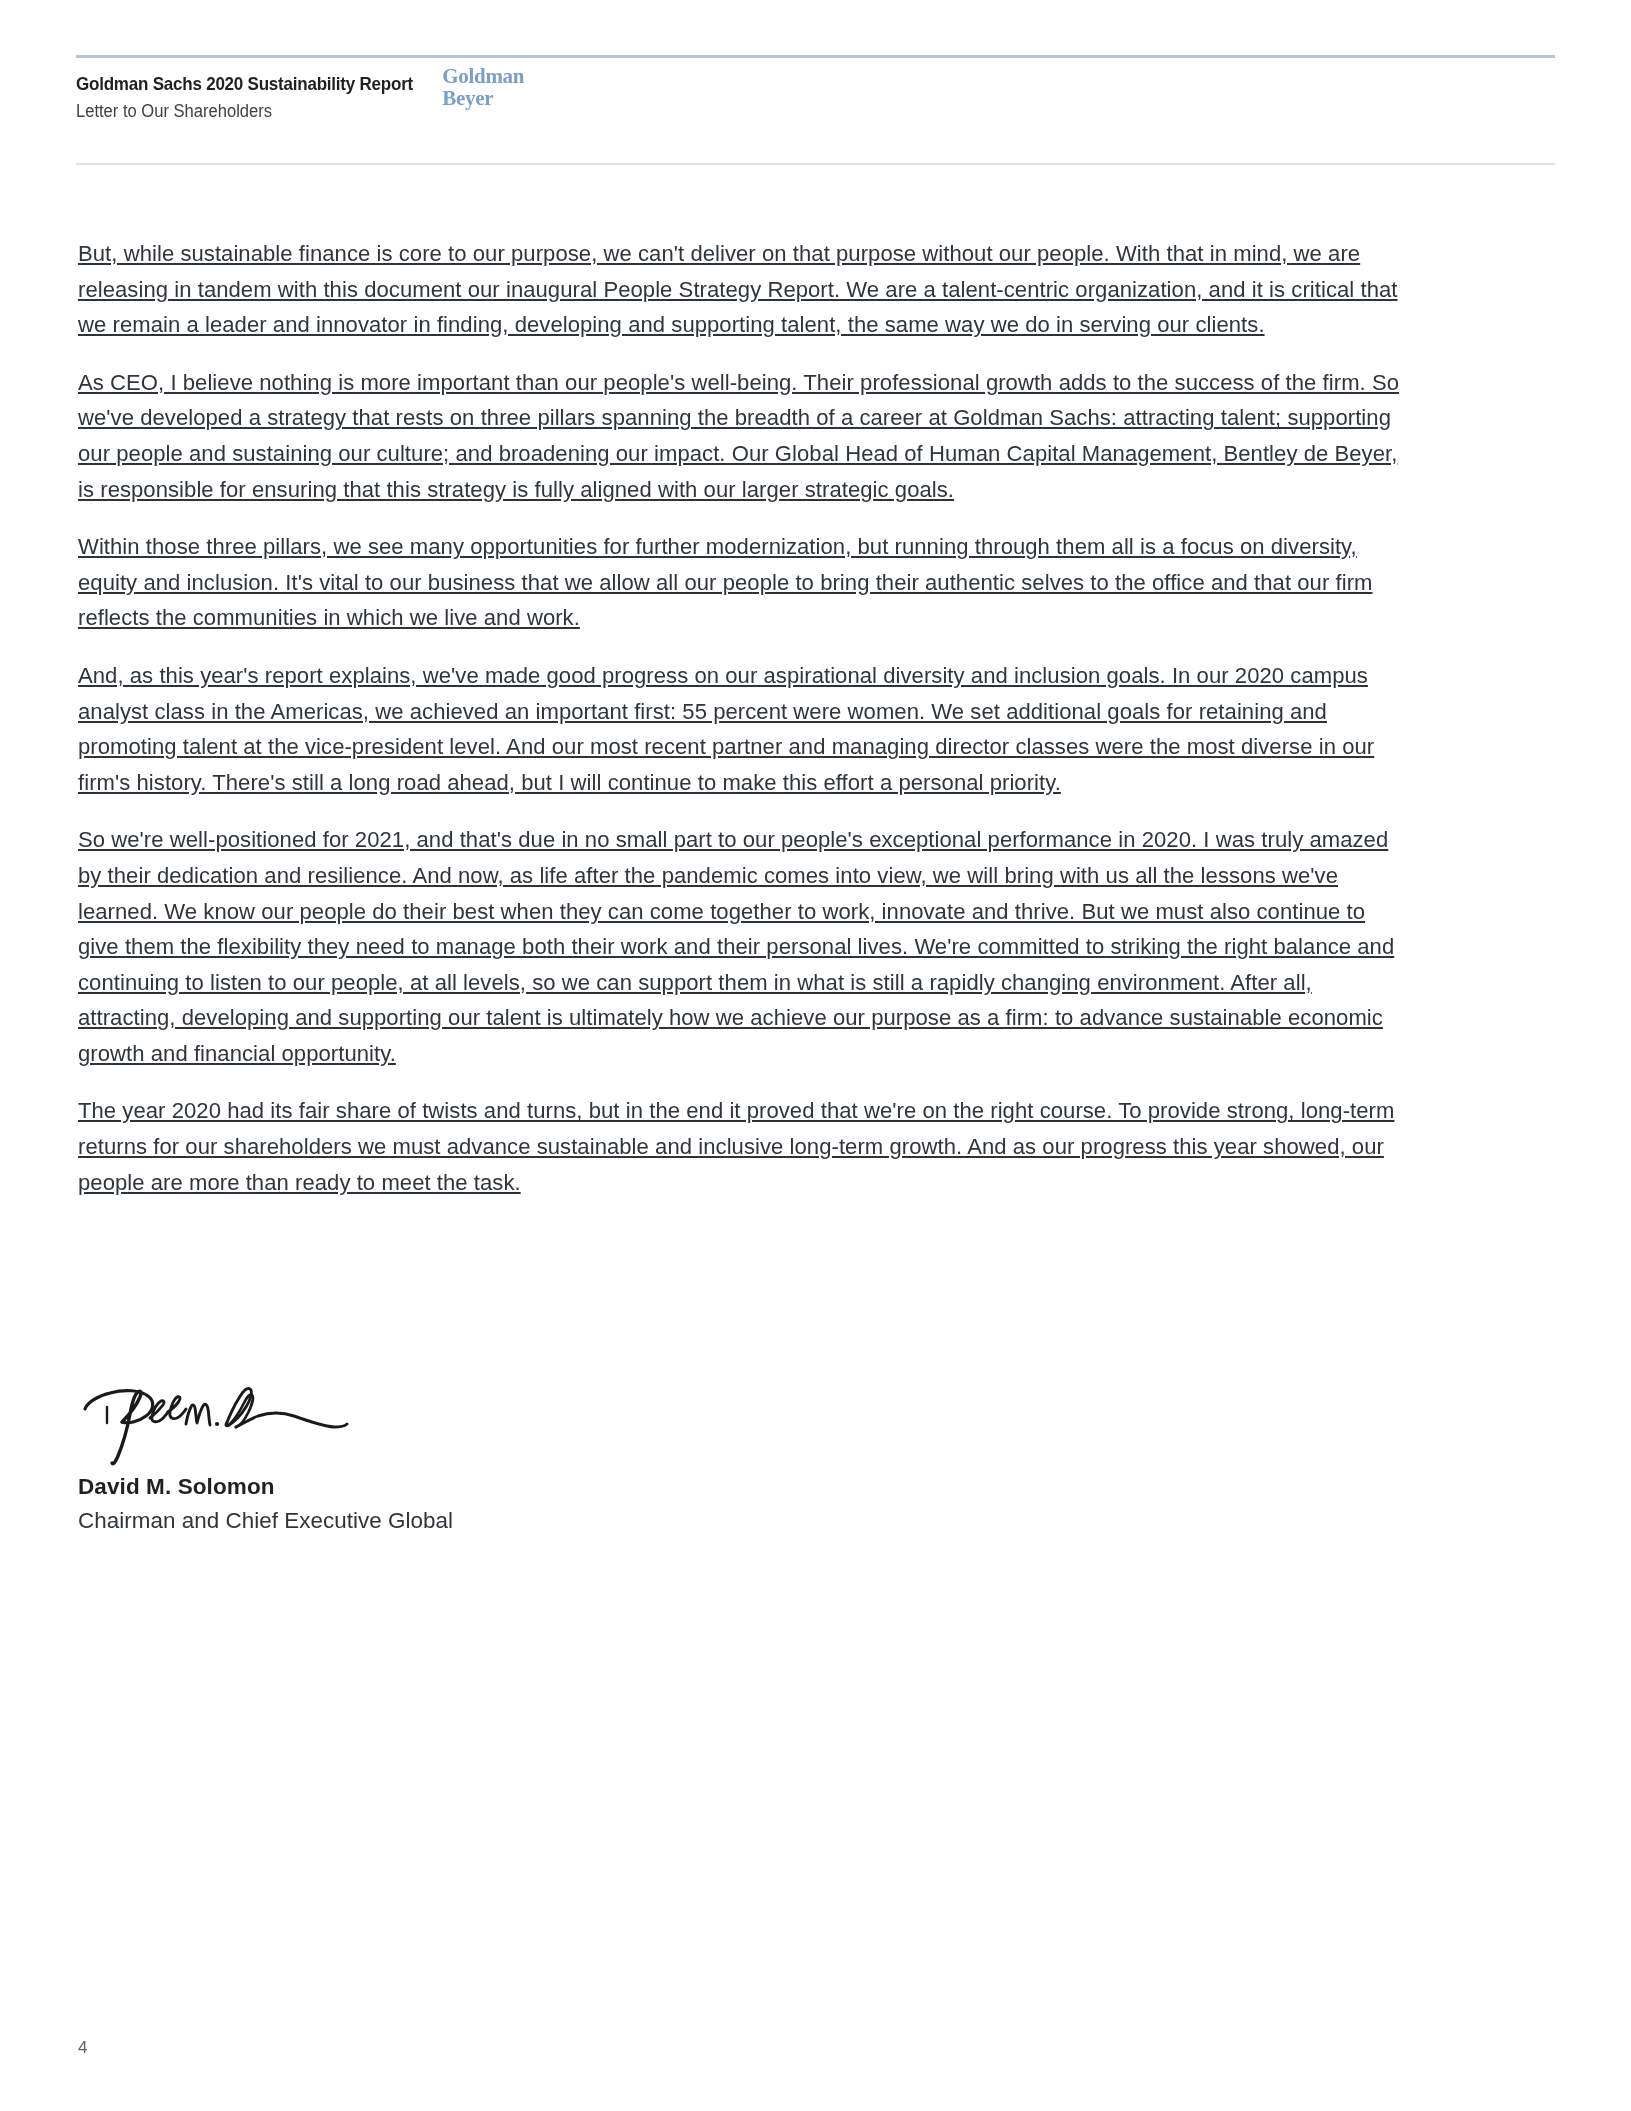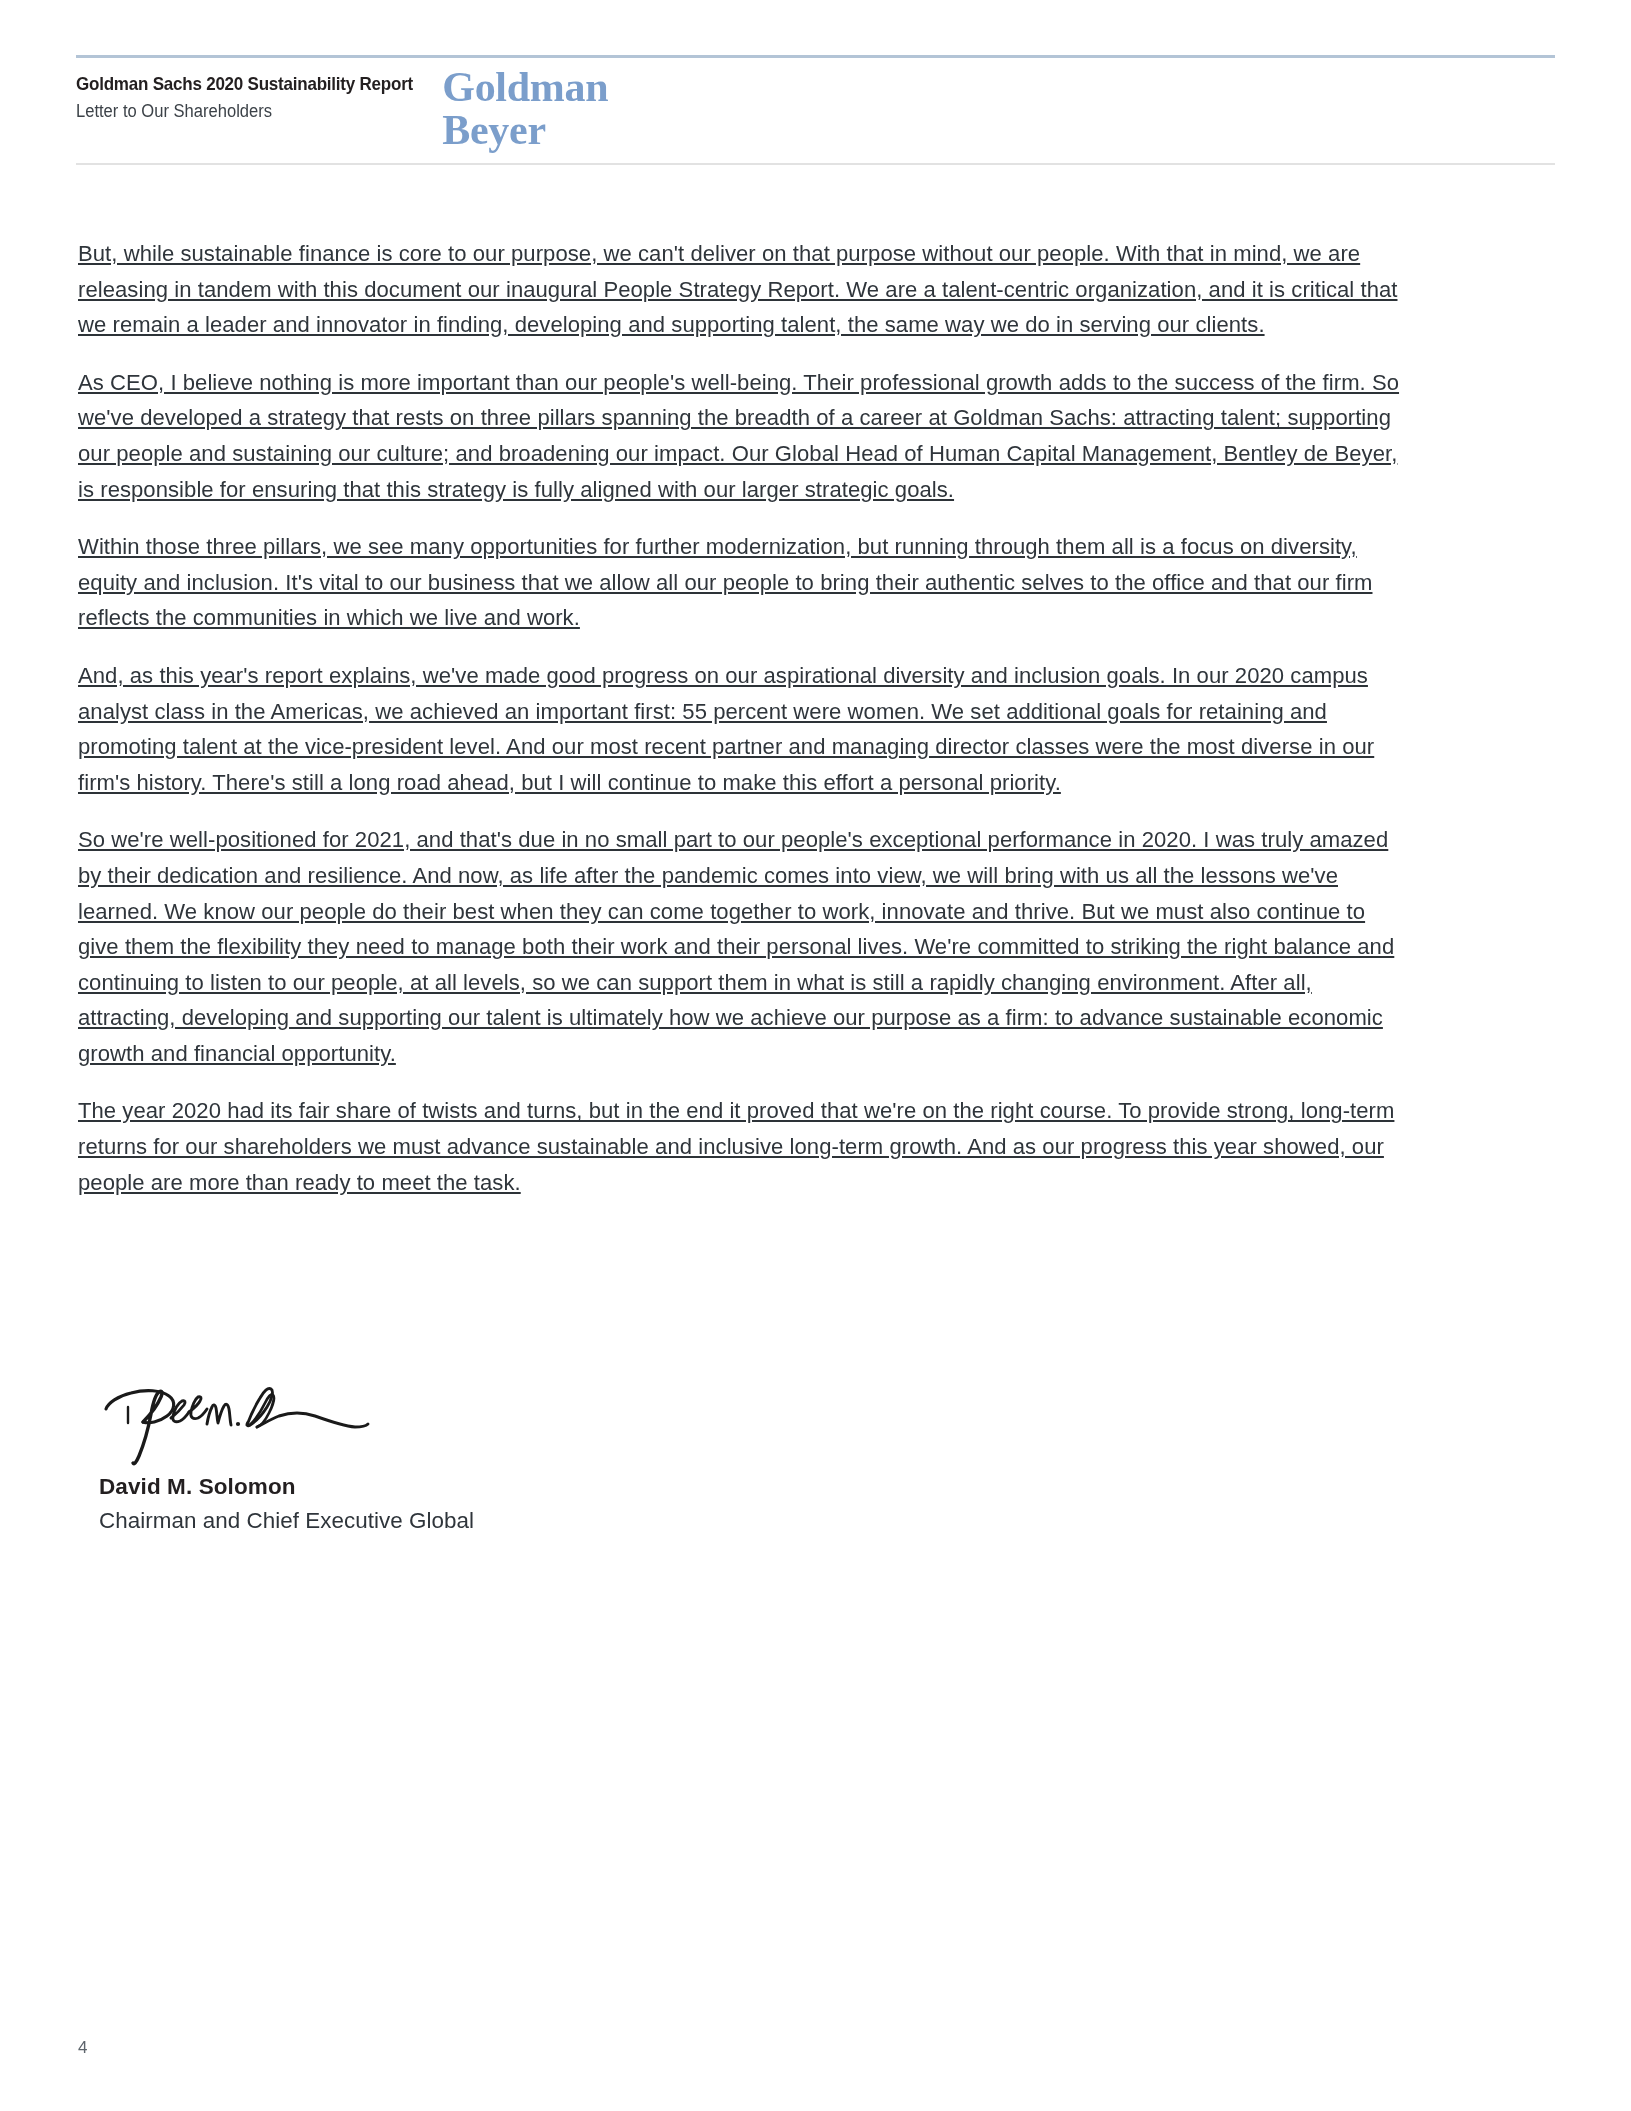--- a/index.html
+++ b/index.html
@@ -61,21 +61,21 @@
     line-height: 1.4;
     margin-top: 2px;
     transform: scaleX(0.92);
     transform-origin: left center;
     white-space: nowrap;
   }
   .logo {
     font-family: "Liberation Serif", "DejaVu Serif", serif;
     font-weight: bold;
     color: #7b9ecb;
-    font-size: 42px;
+    font-size: 21px;
     line-height: 1.03;
     text-align: left;
     letter-spacing: -0.3px;
     margin-top: -4px;
   }
   .logo span { display: block; }
   .header-rule-bottom {
     position: absolute;
     left: 0;
     right: 0;
@@ -104,21 +104,20 @@
     transform-origin: left top;
   }
   .para:last-child { margin-bottom: 0; }
 
   
   .signature-block {
     position: absolute;
     left: 78px;
     top: 1378px;
     width: 700px;
-    margin-left: 21px;
   }
   .signature-mark {
     width: 270px;
     height: 88px;
     display: block;
     margin-left: 2px;
   }
   .signer-name {
     font-family: "Liberation Sans Narrow", "Liberation Sans", sans-serif;
     font-weight: bold;

